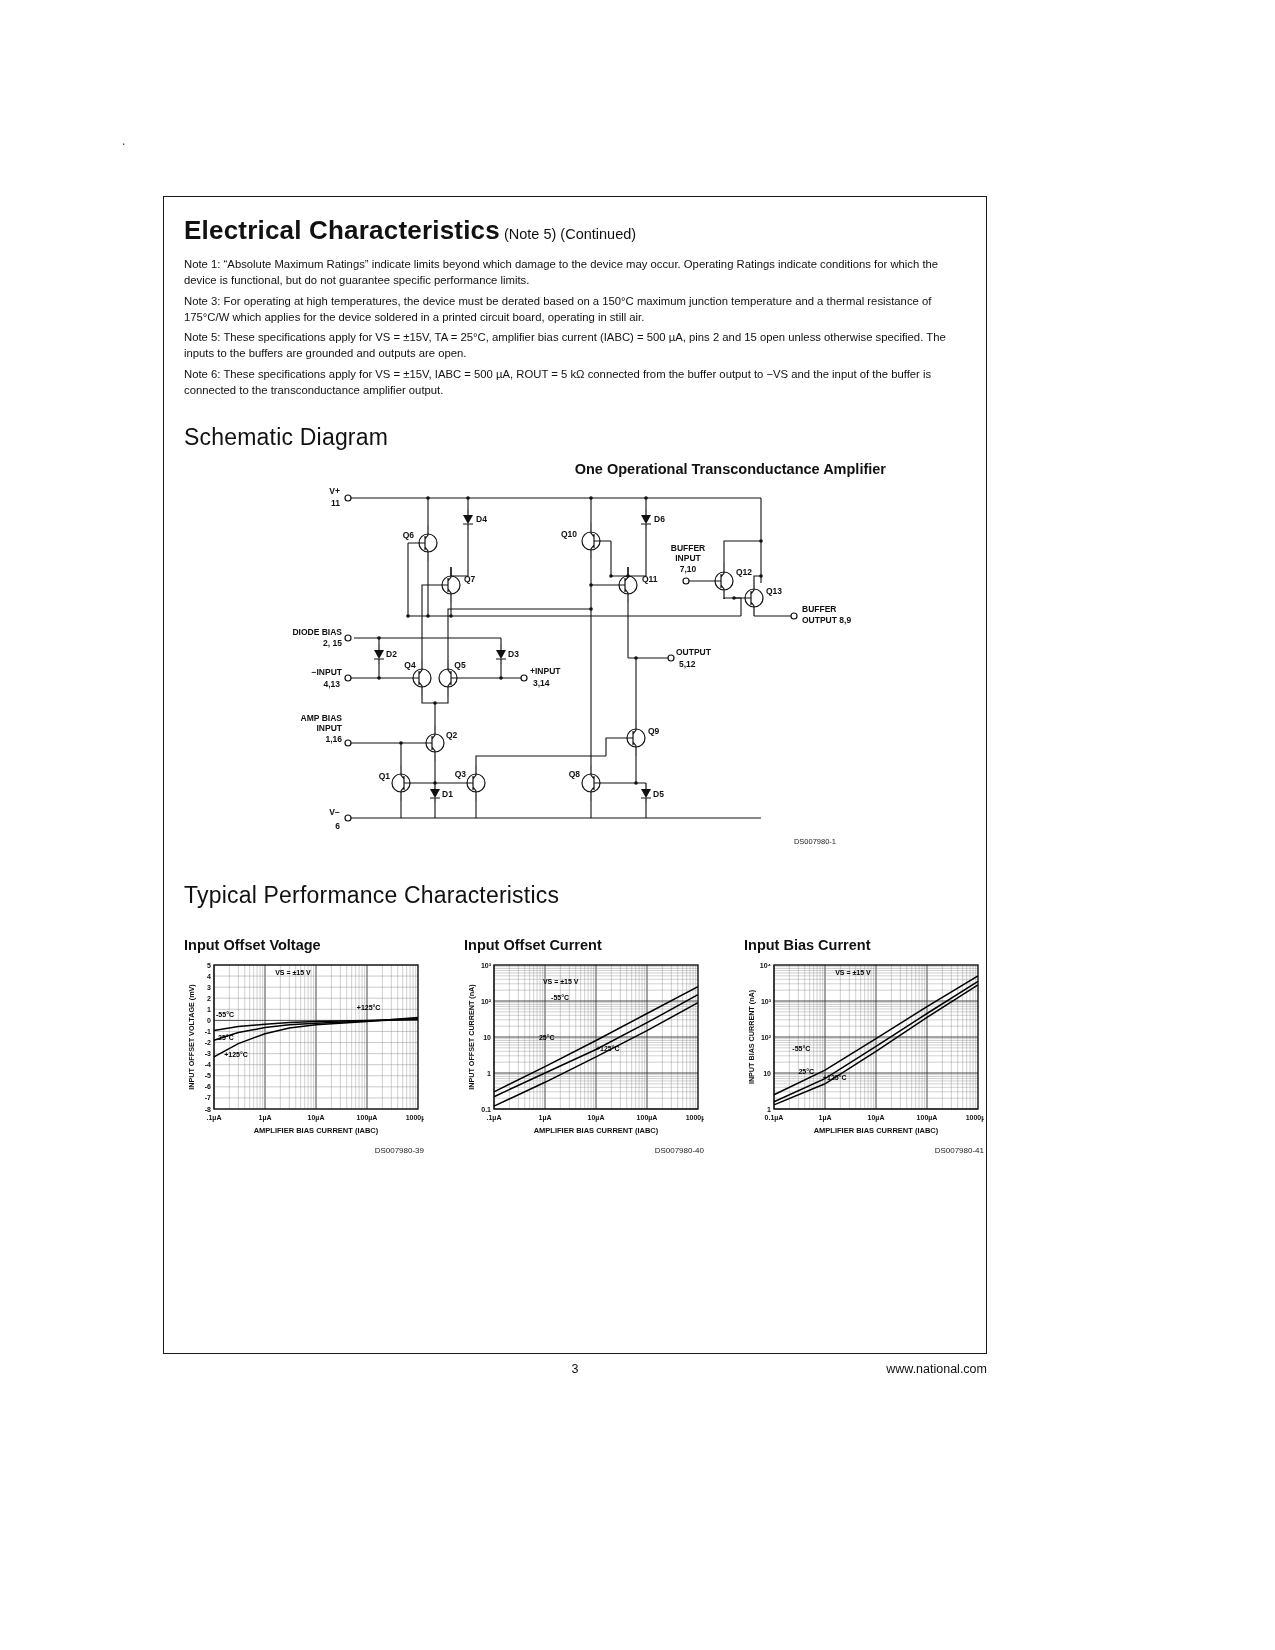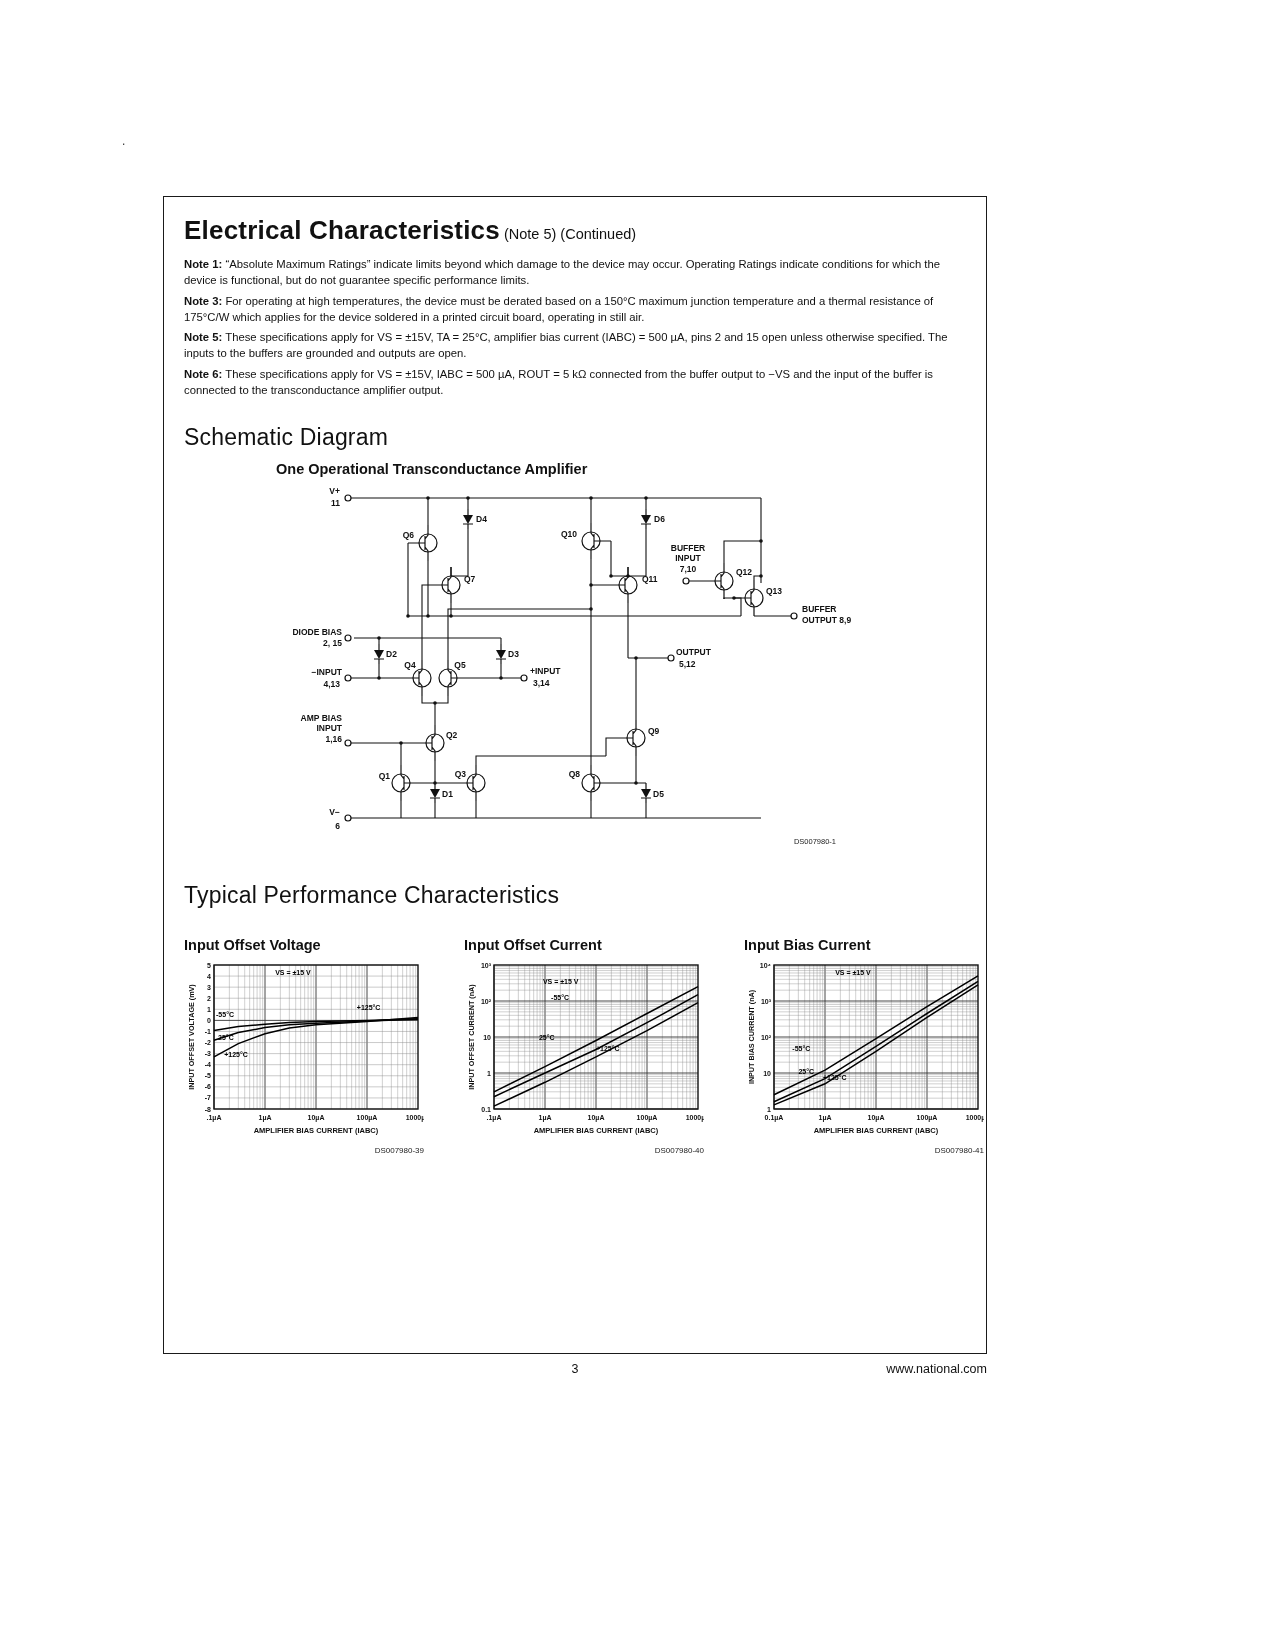--- a/index.html
+++ b/index.html
@@ -6,23 +6,23 @@
   .sheet{position:relative;width:1275px;height:1650px;background:#fff;
          font-family:"Liberation Sans",sans-serif;color:#111;overflow:hidden;}
   .stray{position:absolute;left:122px;top:134px;font-size:12px;color:#333;}
   .page-box{position:absolute;left:163px;top:196px;width:824px;height:1158px;
             border:1.5px solid #1a1a1a;box-sizing:border-box;}
   .inner{padding:16px 20px 0 20px;}
   .h-row{display:flex;align-items:baseline;gap:4px;margin:2px 0 10px 0;}
   h1{font-size:26px;font-weight:bold;margin:0;letter-spacing:.2px;}
   .h-sub{font-size:14.5px;font-weight:normal;color:#111;}
   .note{font-size:11.3px;line-height:1.42;margin:4.5px 0;color:#111;}
-  .note b{font-weight:bold;}
+  .note b{font-weight:normal;}
   h2{font-size:23px;font-weight:normal;margin:26px 0 6px 0;letter-spacing:.2px;}
-  .schem-title{font-weight:bold;font-size:14.5px;text-align:left;width:610px;
+  .schem-title{font-weight:bold;font-size:14.5px;text-align:right;width:610px;
                margin:10px 0 4px 92px;}
   .schem-wrap svg{display:block;margin-left:92px;}
   .sl{font-size:8.5px;font-weight:bold;fill:#111;}
   .sds{font-size:7.5px;font-weight:normal;fill:#222;}
   .charts{display:flex;gap:40px;margin-top:28px;}
   .chart{width:240px;}
   .chart h3{font-size:14.5px;font-weight:bold;margin:0 0 6px 0;}
   .ds-num{font-size:8px;text-align:right;color:#222;margin-top:1px;}
   .footer{position:absolute;left:163px;top:1362px;width:824px;font-size:12.5px;}
   .footer .pgnum{display:block;text-align:center;}

